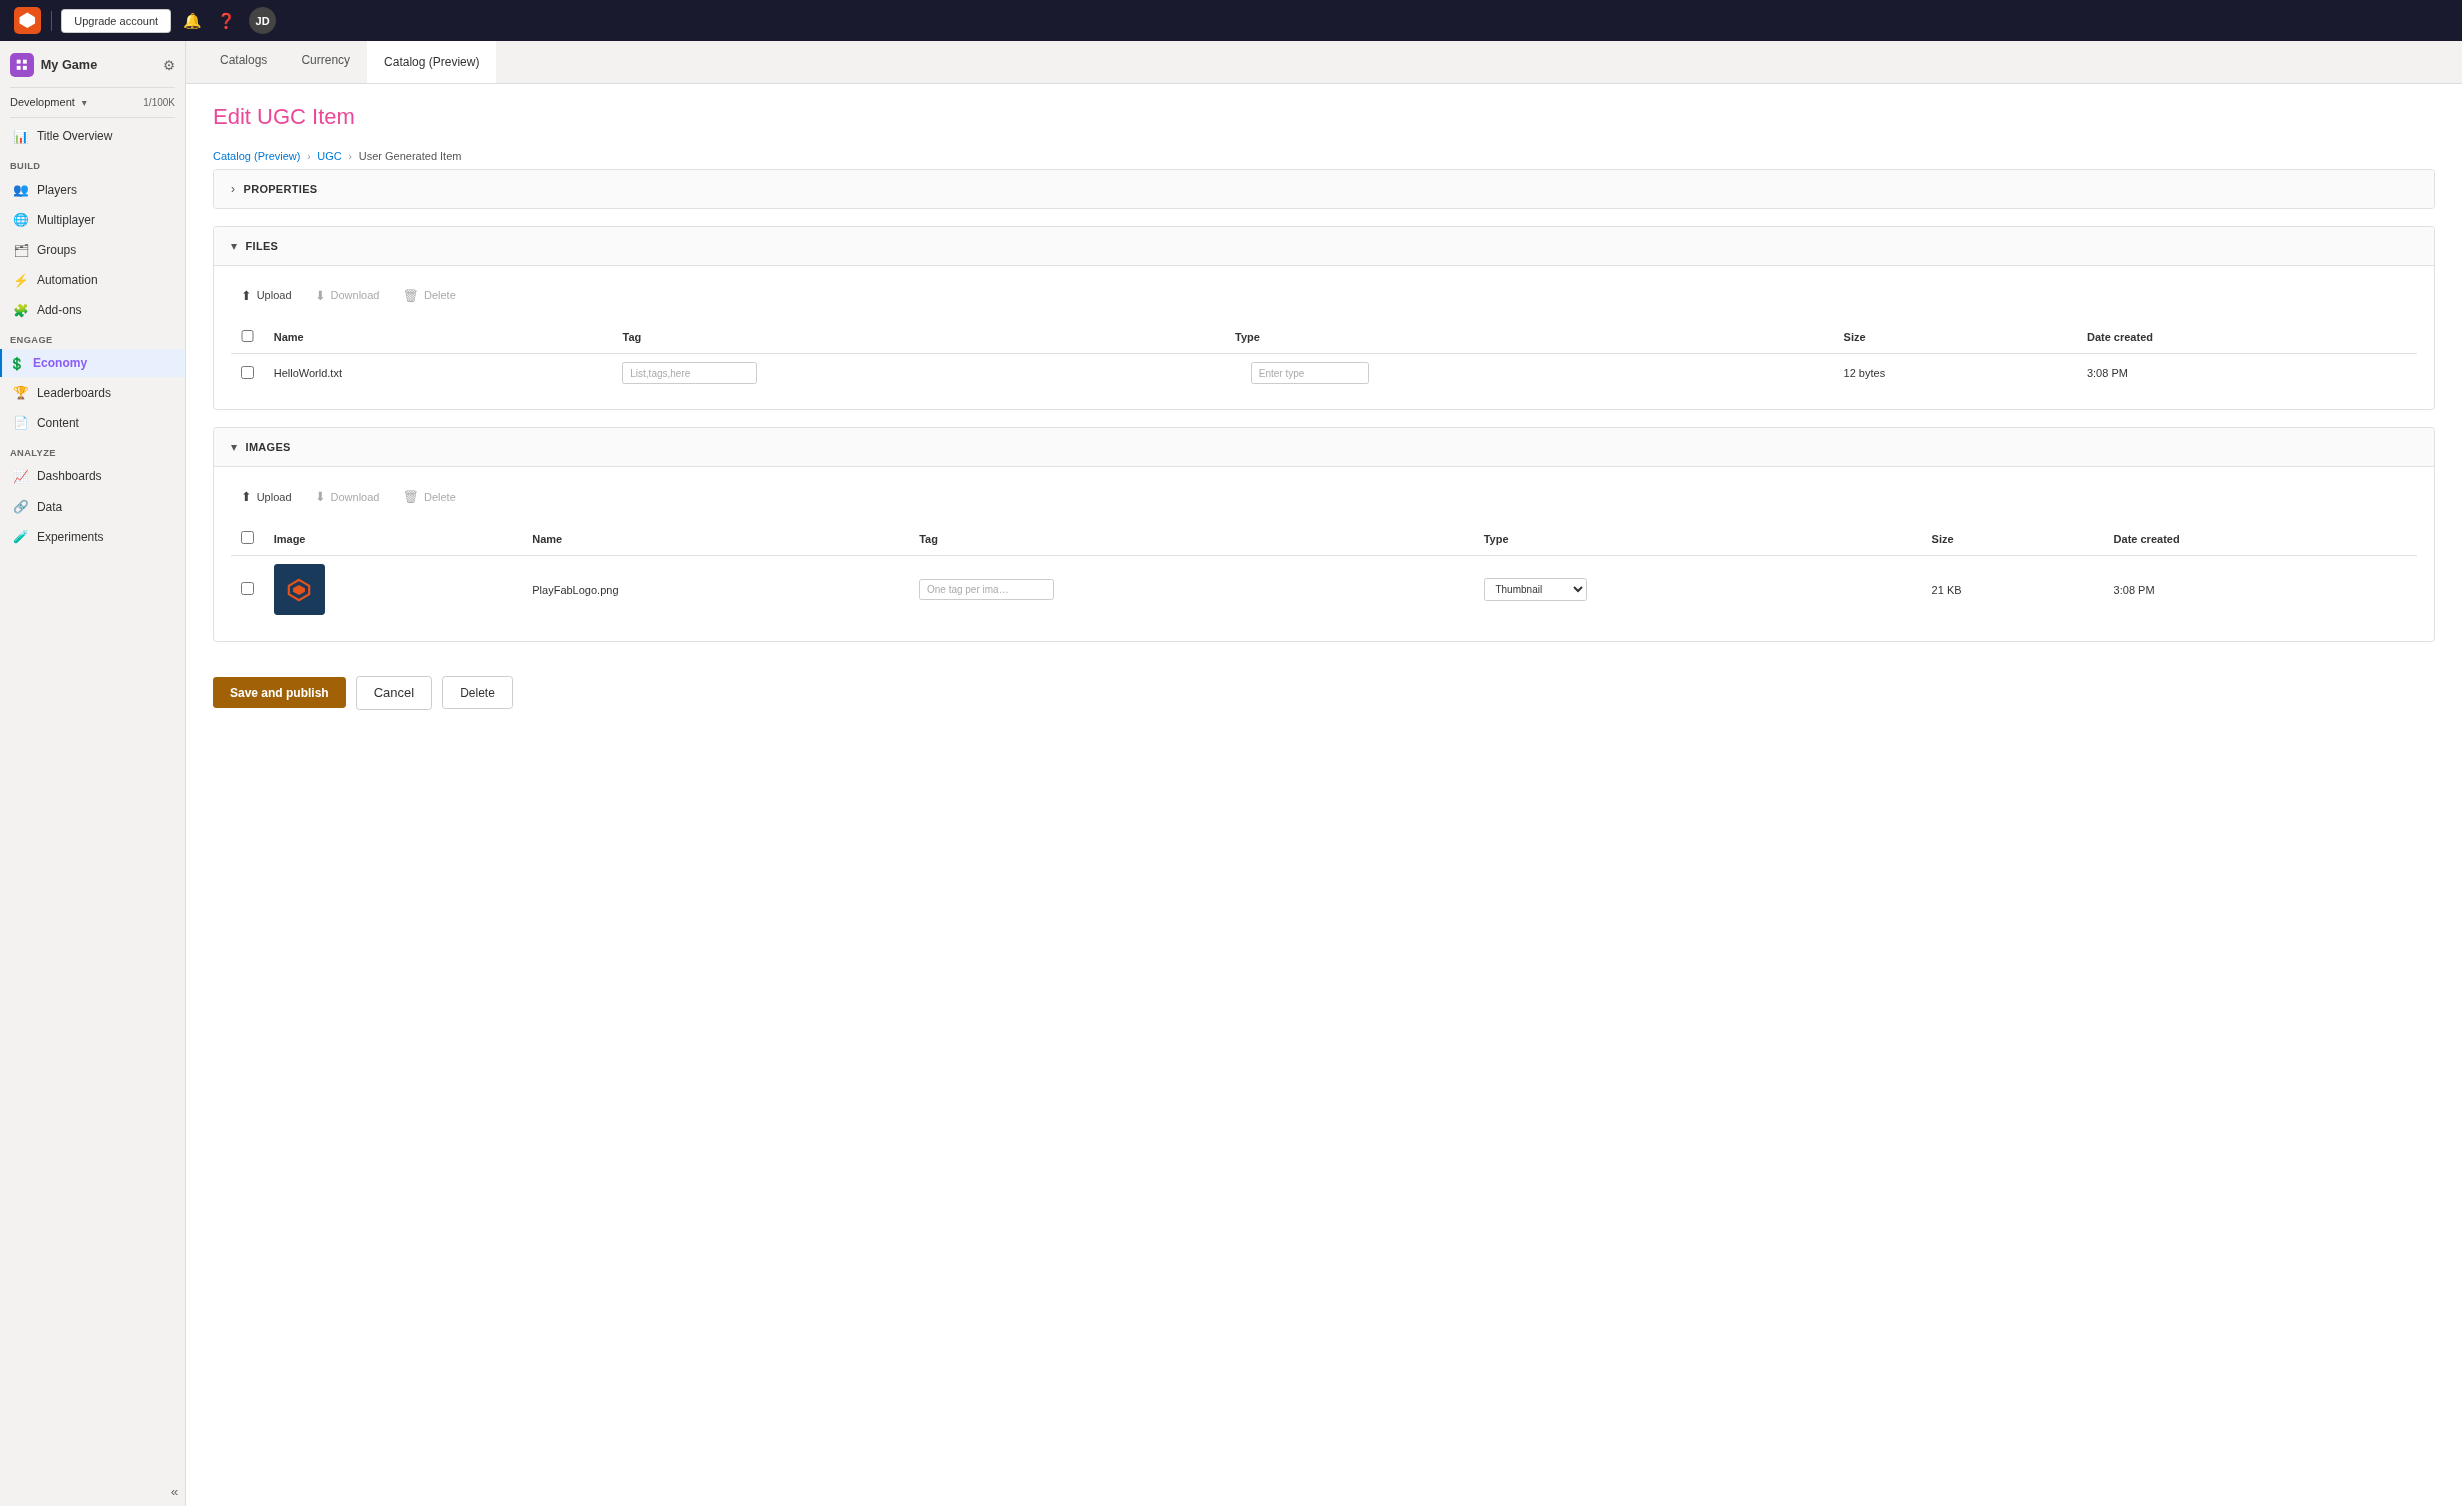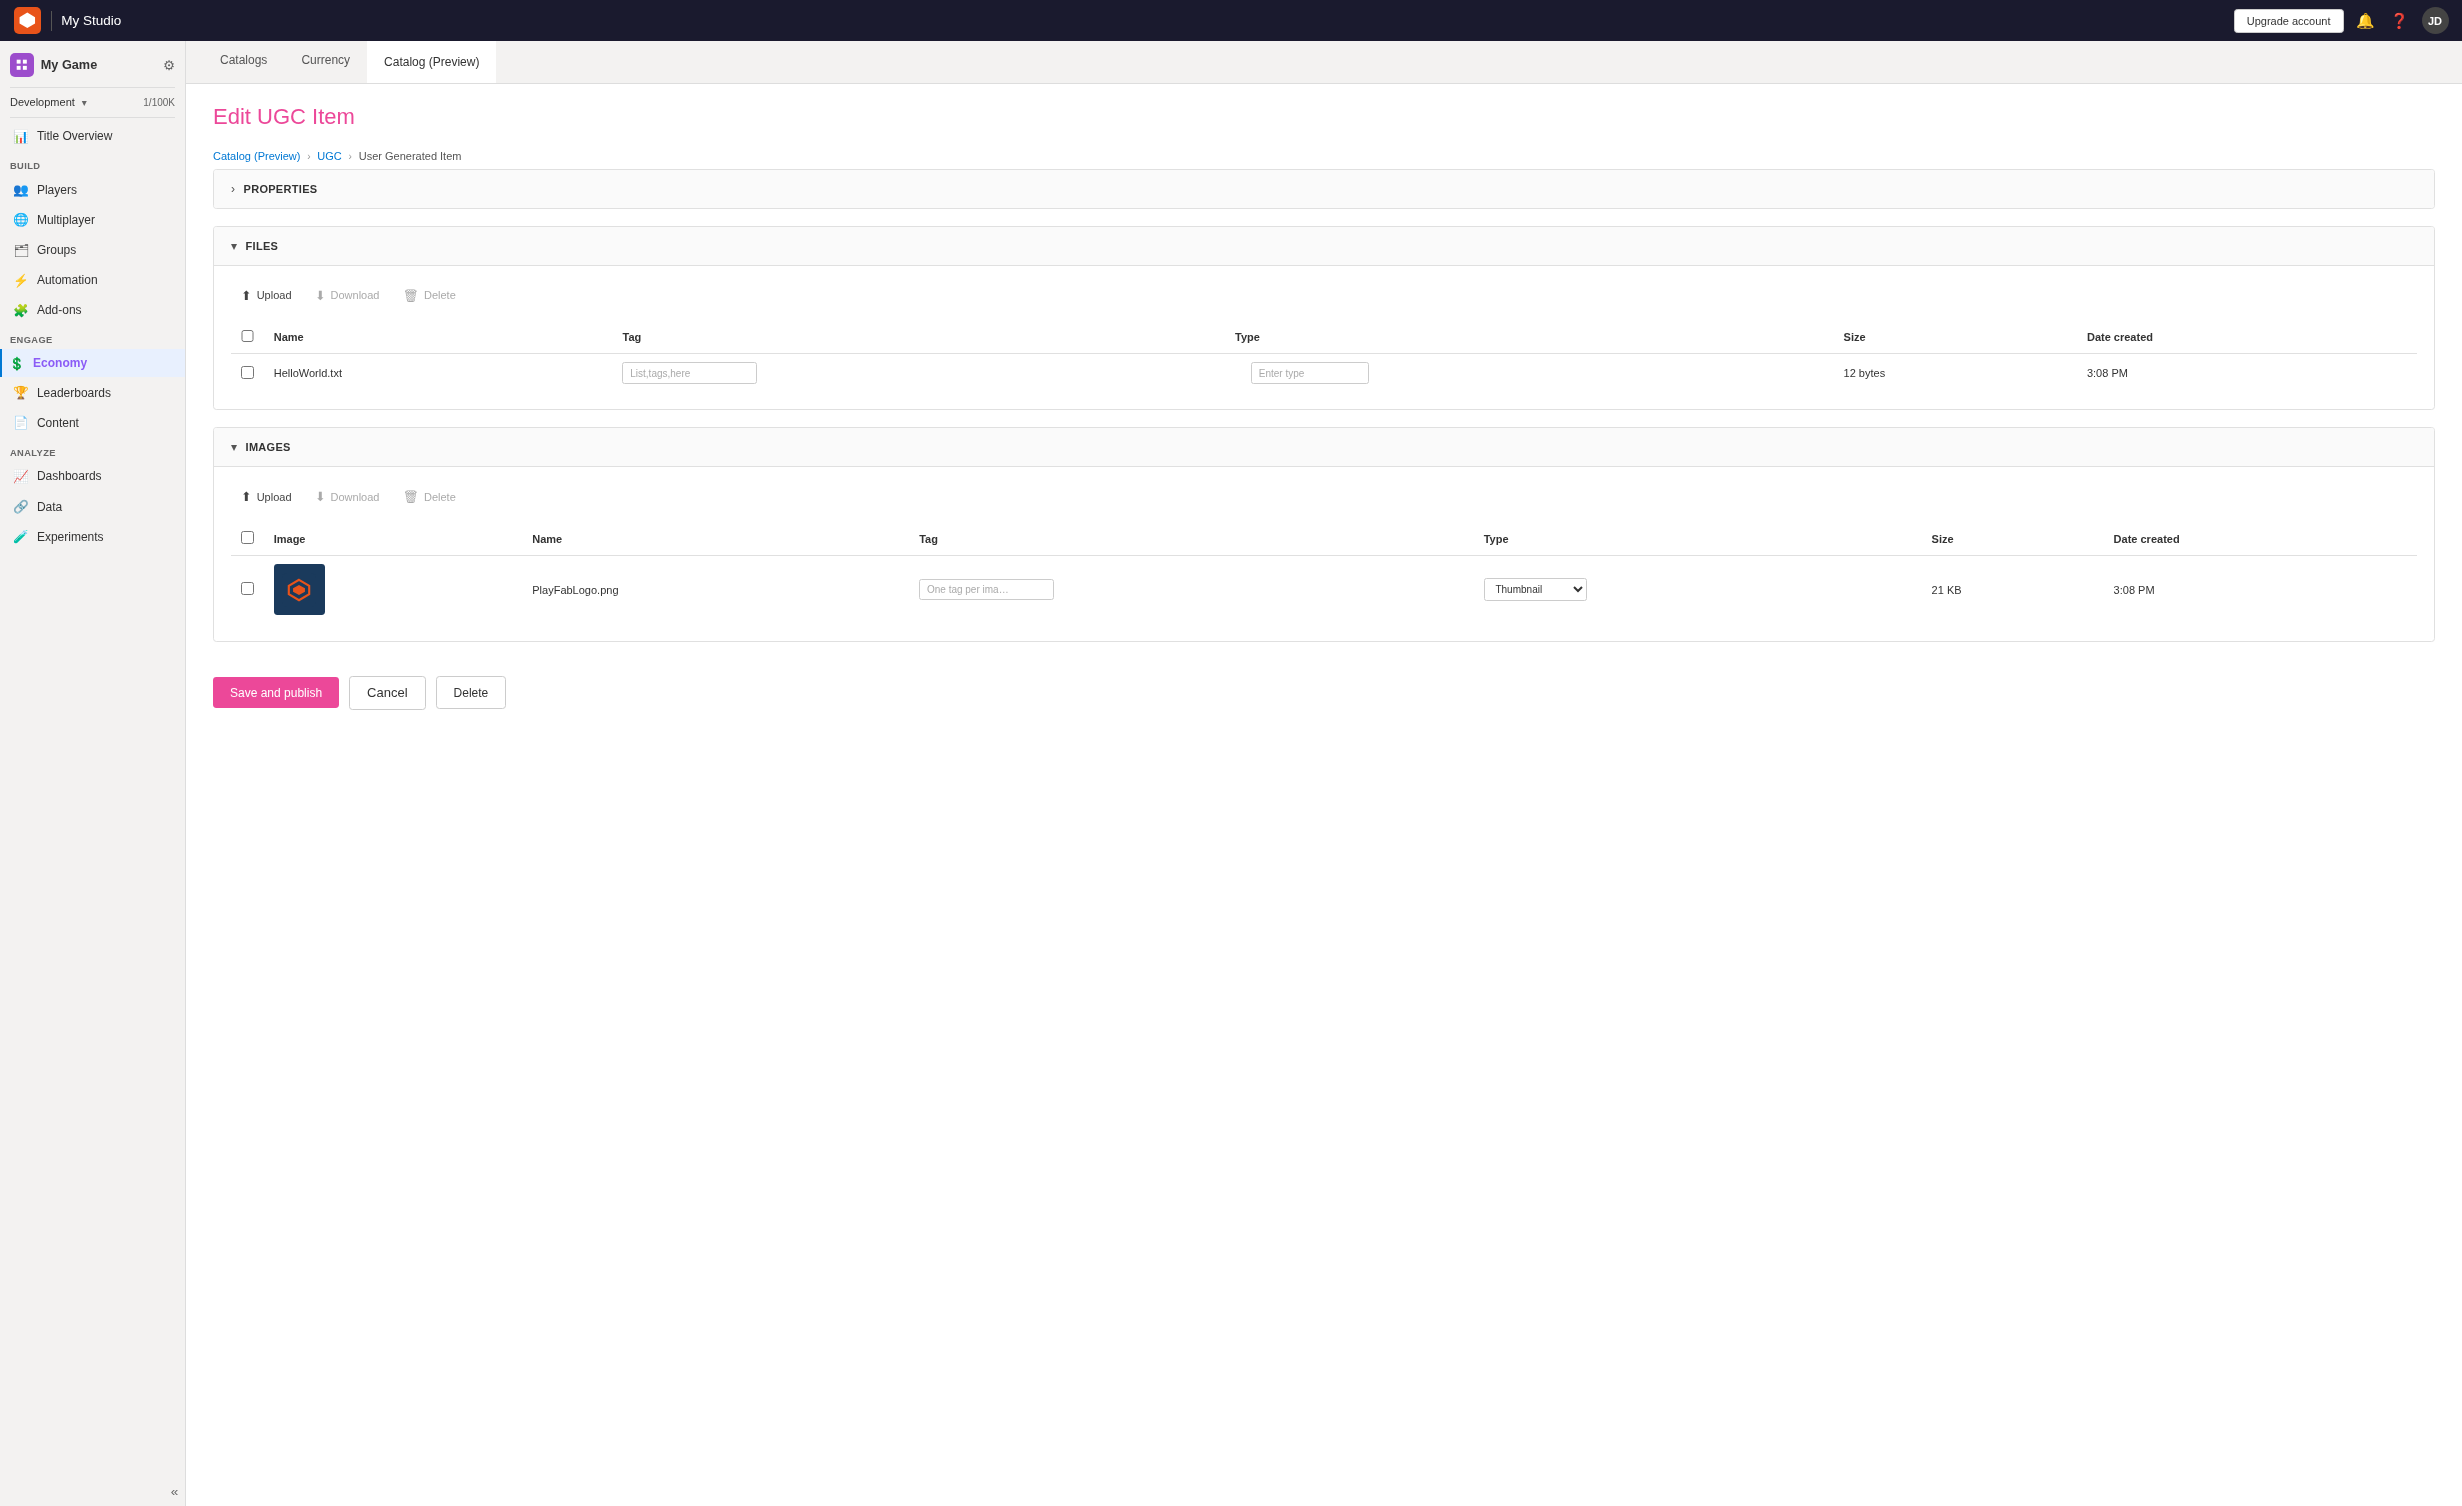--- a/index.html
+++ b/index.html
@@ -79,40 +79,39 @@
     .tag-input { border: 0.8px solid #ccc; border-radius: 2.5px; padding: 4.2px 6.8px; font-size: 10px; width: 135px; color: #666; }
     .tag-input::placeholder { color: #aaa; }
     .type-input { border: 0.8px solid #ccc; border-radius: 2.5px; padding: 4.2px 6.8px; font-size: 10px; width: 118px; color: #666; margin-left: 16px; }
     .type-input::placeholder { color: #aaa; }
     .type-select { border: 0.8px solid #ccc; border-radius: 2.5px; padding: 4.2px 6.8px; font-size: 10px; width: 103px; color: #333; background: white; }
     .image-placeholder { width: 51px; height: 51px; background: #1a3a5c; border-radius: 3.4px; display: flex; align-items: center; justify-content: center; }
     .playfab-logo-svg { width: 34px; height: 34px; }
 
     
     .footer-actions { display: flex; align-items: center; gap: 10px; padding: 17px 0 8.5px; }
-    .btn-primary { background: #ec4899; color: white; border: none; border-radius: 3.4px; padding: 8.5px 17px; font-size: 12px; cursor: pointer; font-weight: 400; }
+    .btn-primary { background: #a16207; color: white; border: none; border-radius: 3.4px; padding: 8.5px 17px; font-size: 12px; cursor: pointer; font-weight: 700; }
     .btn-secondary { background: white; color: #333; border: 0.8px solid #ccc; border-radius: 3.4px; padding: 8.5px 17px; font-size: 13px; cursor: pointer; }
     .btn-danger { background: white; color: #333; border: 0.8px solid #ccc; border-radius: 3.4px; padding: 8.5px 17px; font-size: 12px; cursor: pointer; font-weight: 500; }
 
     
     .sidebar-item.active-left { border-left: 2.5px solid #0078d4; background: #e8f0fe; border-radius: 0; margin: 0; padding-left: 7.6px; }
     .sidebar-item.active-left .sidebar-item-label { color: #8b5cf6; font-weight: 700; }
     .sidebar-item.active-left .sidebar-item-icon { color: #0078d4; }
   </style>
 </head>
 <body>
 
 <div class="topbar">
   <div class="topbar-logo">
     <svg viewBox="0 0 24 24" width="18.6" height="18.6" fill="white">
       <polygon points="12,2 22,8 22,16 12,22 2,16 2,8"></polygon>
     </svg>
   </div>
   <div class="topbar-divider"></div>
-  <span class="topbar-title">My Studio</span>
   <div class="topbar-right">
     <button class="upgrade-btn">Upgrade account</button>
     <span class="topbar-icon">🔔</span>
     <span class="topbar-icon">❓</span>
     <div class="topbar-avatar">JD</div>
   </div>
 </div>
 
 <div class="main-layout">
 

